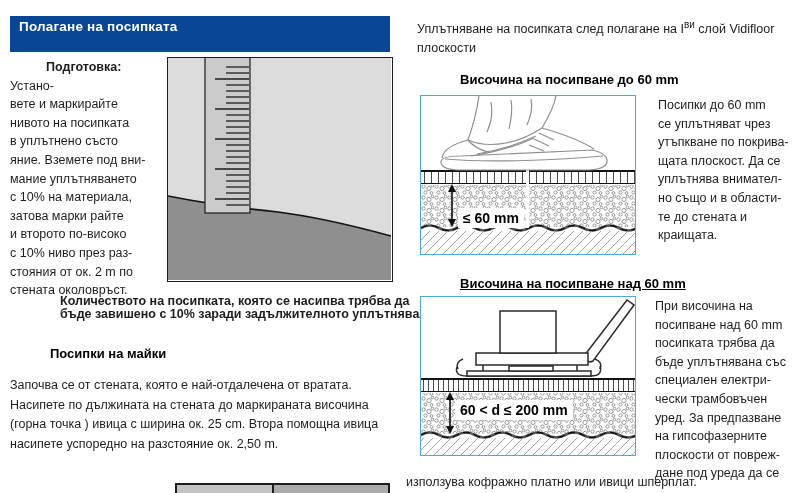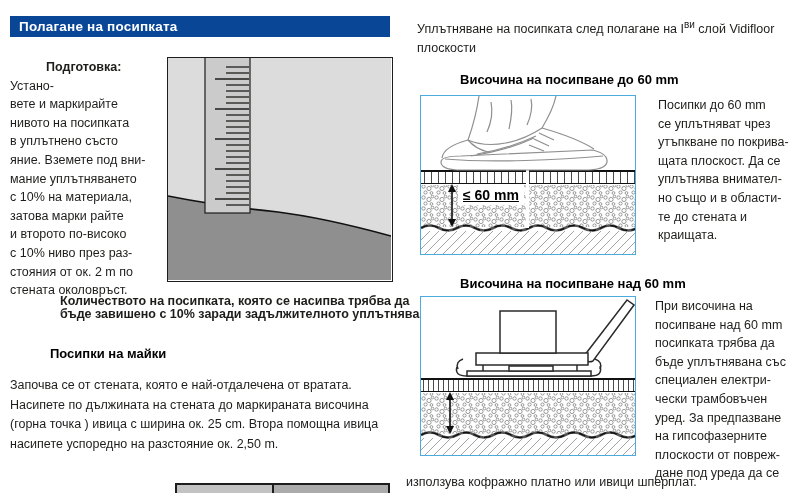--- a/index.html
+++ b/index.html
@@ -7,21 +7,21 @@
     width:800px;height:493px;position:relative;overflow:hidden;
     background:#ffffff;color:#1d1d1b;
     font-family:"Liberation Sans", sans-serif;
   }
   .abs{position:absolute;}
   .body-text{font-size:12.5px;line-height:18.6px;white-space:pre-line;}
   .bold{font-weight:bold;margin-left:36px;}
   .heading{font-size:13px;font-weight:bold;color:#000;padding-left:40px;}
   
   .title-bar{
-    left:10px;top:16px;width:380px;height:21px;background:#0a4696;
+    left:10px;top:16px;width:380px;height:36px;background:#0a4696;
     color:#fff;font-size:13.5px;font-weight:bold;line-height:21px;
     padding-left:9px;box-sizing:border-box;letter-spacing:.2px;
   }
   
   .diagram{box-sizing:border-box;background:#fff;}
   .diagram.gray-border{border:1.5px solid #1d1d1b;}
   .diagram.blue-border{border:1px solid #4aabdc;}
   .dim-label{
     position:absolute;background:#fff;font-weight:bold;color:#000;
     font-size:14px;line-height:16px;padding:2px 5px;white-space:nowrap;
@@ -158,33 +158,33 @@
       <path d="M108,49 L123,55"></path>
       <path d="M47,44 C52,50 59,54 67,56"></path>
     </g>
 
     <g>
       <line x1="31" y1="94" x2="31" y2="126" stroke="#111" stroke-width="1.6"></line>
       <polygon points="31,88 27,96 35,96" fill="#111"></polygon>
       <polygon points="31,131 27,123 35,123" fill="#111"></polygon>
     </g>
   </svg>
-  <div class="dim-label" style="left:37px;top:89px;text-decoration:underline;">≤ 60 mm</div>
+  <div class="dim-label" style="left:37px;top:112px;">≤ 60 mm</div>
 </div>
 
 <div class="abs body-text" style="left:658px;top:96px;width:142px;">Посипки до 60 mm
 се уплътняват чрез
 утъпкване по покрива-
 щата плоскост. Да се
 уплътнява внимател-
 но също и в области-
 те до стената и
 краищата.</div>
 
-<div class="abs heading" style="left:420px;top:276px;">Височина на посипване над 60 mm</div>
+<div class="abs heading" style="left:420px;top:276px;text-decoration:underline;">Височина на посипване над 60 mm</div>
 
 <div class="abs diagram blue-border" style="left:420px;top:296px;width:216px;height:160px;">
   <svg width="214" height="158" viewBox="0 0 214 158">
     <defs>
       <pattern id="peb3" width="13" height="11" patternUnits="userSpaceOnUse">
         <circle cx="2.5" cy="2.5" r="1.7" fill="none" stroke="#6e6e6e" stroke-width="0.7"></circle>
         <circle cx="8" cy="4.5" r="2.1" fill="none" stroke="#6e6e6e" stroke-width="0.7"></circle>
         <circle cx="11.5" cy="1.5" r="1.3" fill="none" stroke="#6e6e6e" stroke-width="0.7"></circle>
         <circle cx="4.5" cy="8.5" r="1.6" fill="none" stroke="#6e6e6e" stroke-width="0.7"></circle>
         <circle cx="10.5" cy="9" r="1.4" fill="none" stroke="#6e6e6e" stroke-width="0.7"></circle>
@@ -217,20 +217,21 @@
       <path d="M42,62 q-8,3 -5,10" fill="none"></path>
       <path d="M174,62 q8,3 5,10" fill="none"></path>
     </g>
 
     <g>
       <line x1="29" y1="101" x2="29" y2="132" stroke="#111" stroke-width="1.6"></line>
       <polygon points="29,95 25,103 33,103" fill="#111"></polygon>
       <polygon points="29,137 25,129 33,129" fill="#111"></polygon>
     </g>
   </svg>
+  <div class="dim-label" style="left:34px;top:103px;">60 &lt; d ≤ 200 mm</div>
 </div>
 
 <div class="abs body-text" style="left:655px;top:297px;width:148px;">При височина на
 посипване над 60 mm
 посипката трябва да
 бъде уплътнявана със
 специален електри-
 чески трамбовъчен
 уред. За предпазване
 на гипсофазерните

